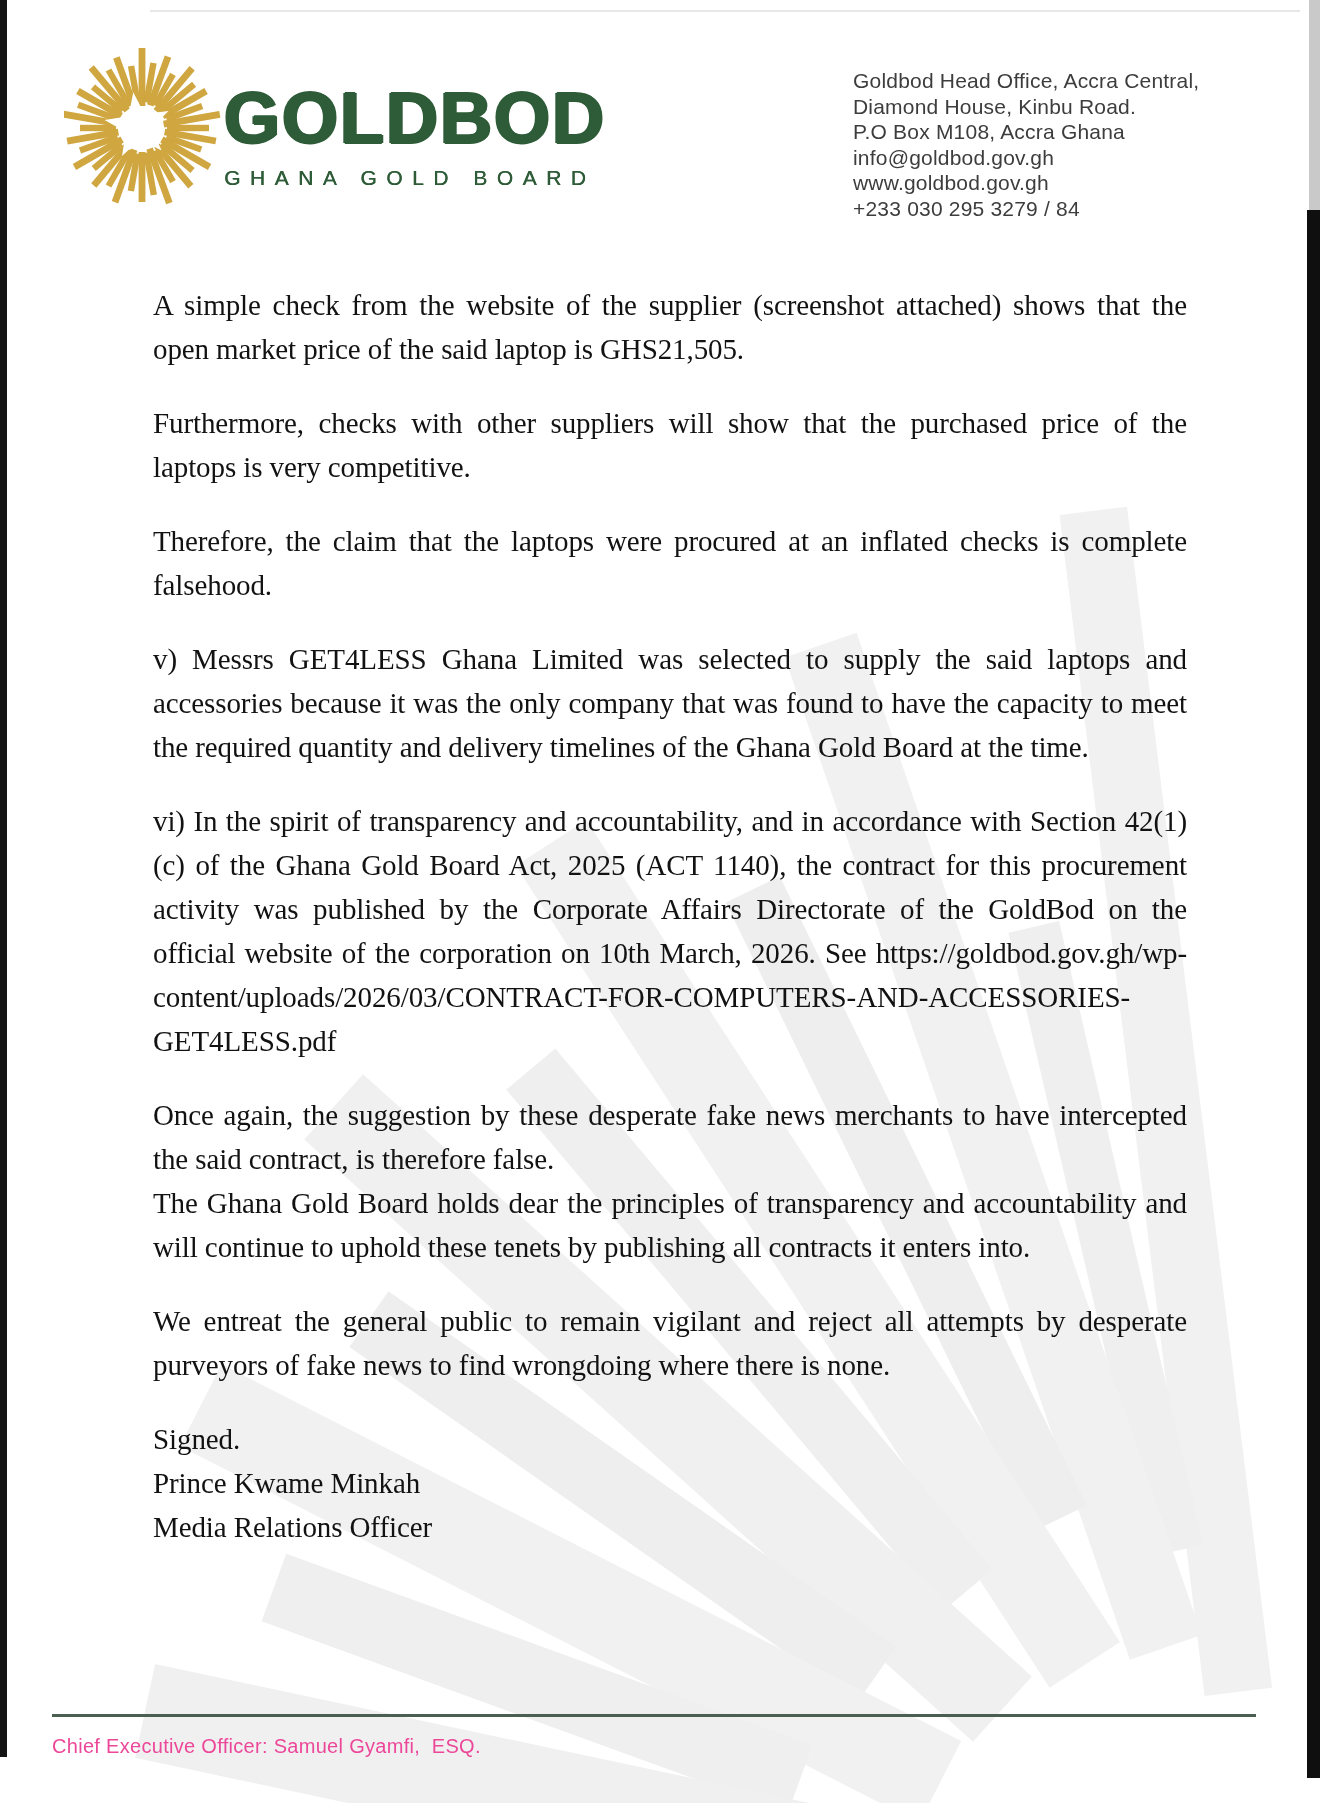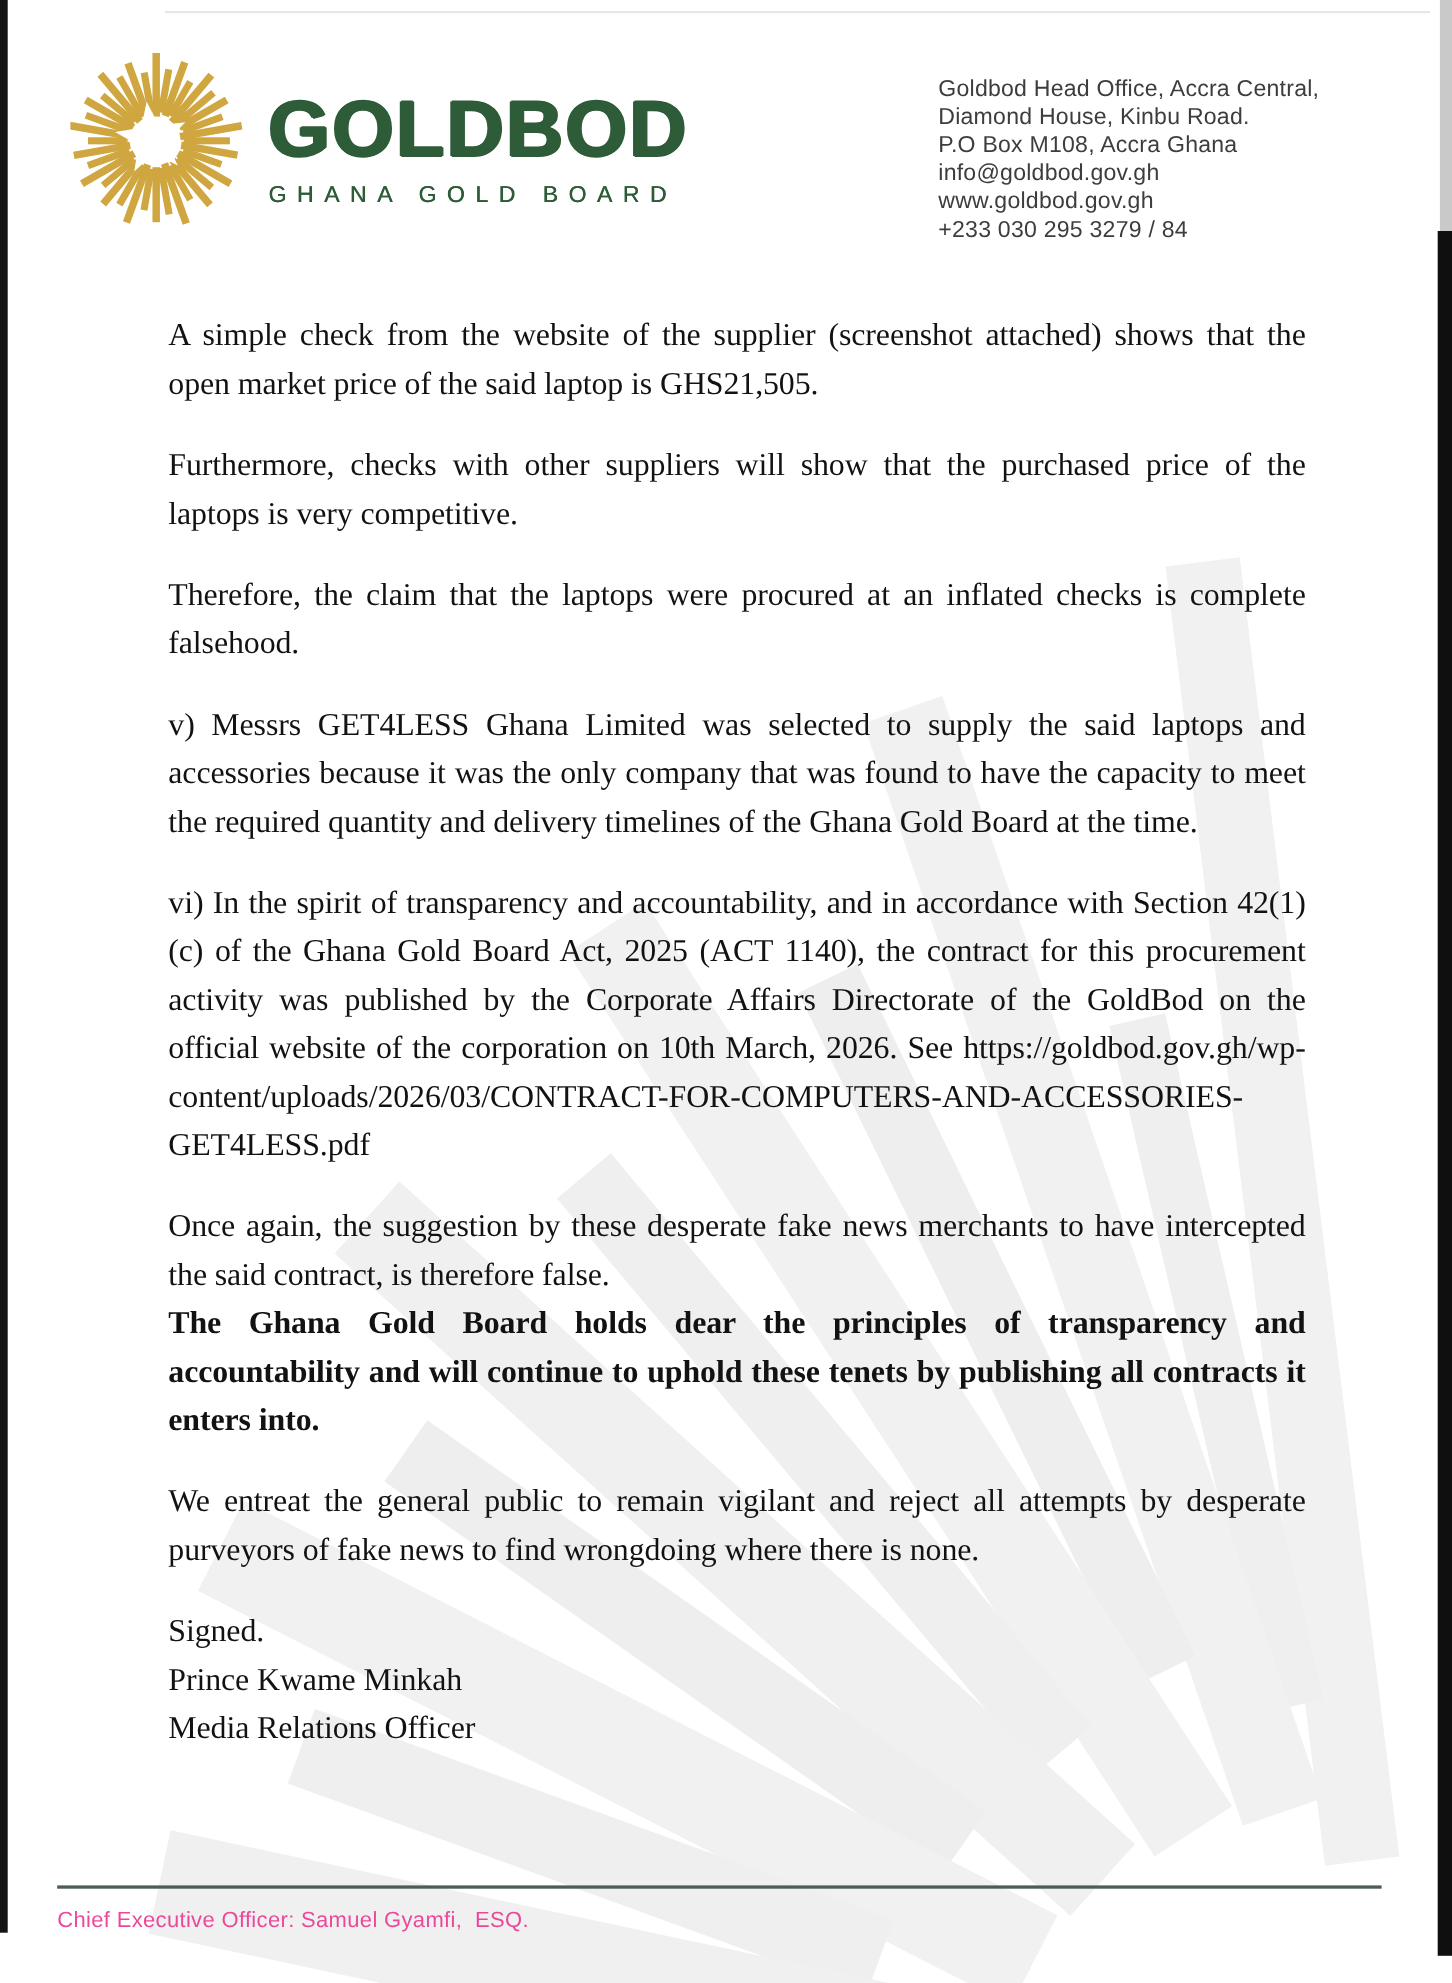--- a/index.html
+++ b/index.html
@@ -8,35 +8,35 @@
   
   .edge-left{position:absolute;left:0;top:0;width:7px;height:1757px;background:#141414;z-index:6;}
   .edge-right-top{position:absolute;right:0;top:0;width:11px;height:210px;background:#c9c9c9;z-index:6;}
   .edge-right{position:absolute;right:0;top:210px;width:13px;height:1568px;background:#0f0f0f;z-index:6;}
   .top-hairline{position:absolute;left:150px;top:10px;width:1150px;height:2px;background:#e7e7e7;z-index:5;}
   
   .watermark{position:absolute;left:0;top:0;width:1320px;height:1803px;z-index:0;}
   
   .logo-wrap{position:absolute;left:64px;top:48px;z-index:2;display:flex;align-items:center;}
   .logo-burst{width:160px;height:160px;}
-  .wordmark-col{margin-left:20px;margin-top:16px;}
+  .wordmark-col{margin-top:16px;}
   .wordmark{font-size:72px;font-weight:bold;color:#2e5c38;letter-spacing:2px;line-height:1;
             text-shadow:1.4px 0 currentColor,-1.4px 0 currentColor,0 1px currentColor,0 -1px currentColor;}
   .tagline{margin-top:12px;font-size:21px;font-weight:normal;color:#2e5c38;letter-spacing:9.5px;
            text-shadow:.4px 0 currentColor;}
   .contact{position:absolute;left:853px;top:68px;z-index:2;font-size:21px;line-height:25.5px;
            color:#3d3d3d;letter-spacing:.2px;}
   .contact .phone{}
   
   .letter{position:absolute;left:153px;top:283px;width:1034px;z-index:2;
           font-family:"Liberation Serif",serif;font-size:29px;line-height:44px;color:#121212;
           text-align:justify;letter-spacing:-0.1px;}
   .letter p{margin:0 0 30px 0;overflow-wrap:break-word;}
   .letter p.gap-lg{margin-top:14px;}
-  .letter p.no-gap{margin-top:-30px;font-weight:bold;}
+  .letter p.no-gap{margin-top:-30px;}
   .sig span{display:block;text-align:left;}
   
   .footer-line{position:absolute;left:52px;top:1714px;width:1204px;height:3px;background:#4a5f52;z-index:2;}
   .footer-text{position:absolute;left:52px;top:1735px;z-index:2;font-size:20px;color:#ec4899;
                letter-spacing:.3px;white-space:pre-wrap;}
 </style>
 </head>
 <body>
 
 <div class="page">

